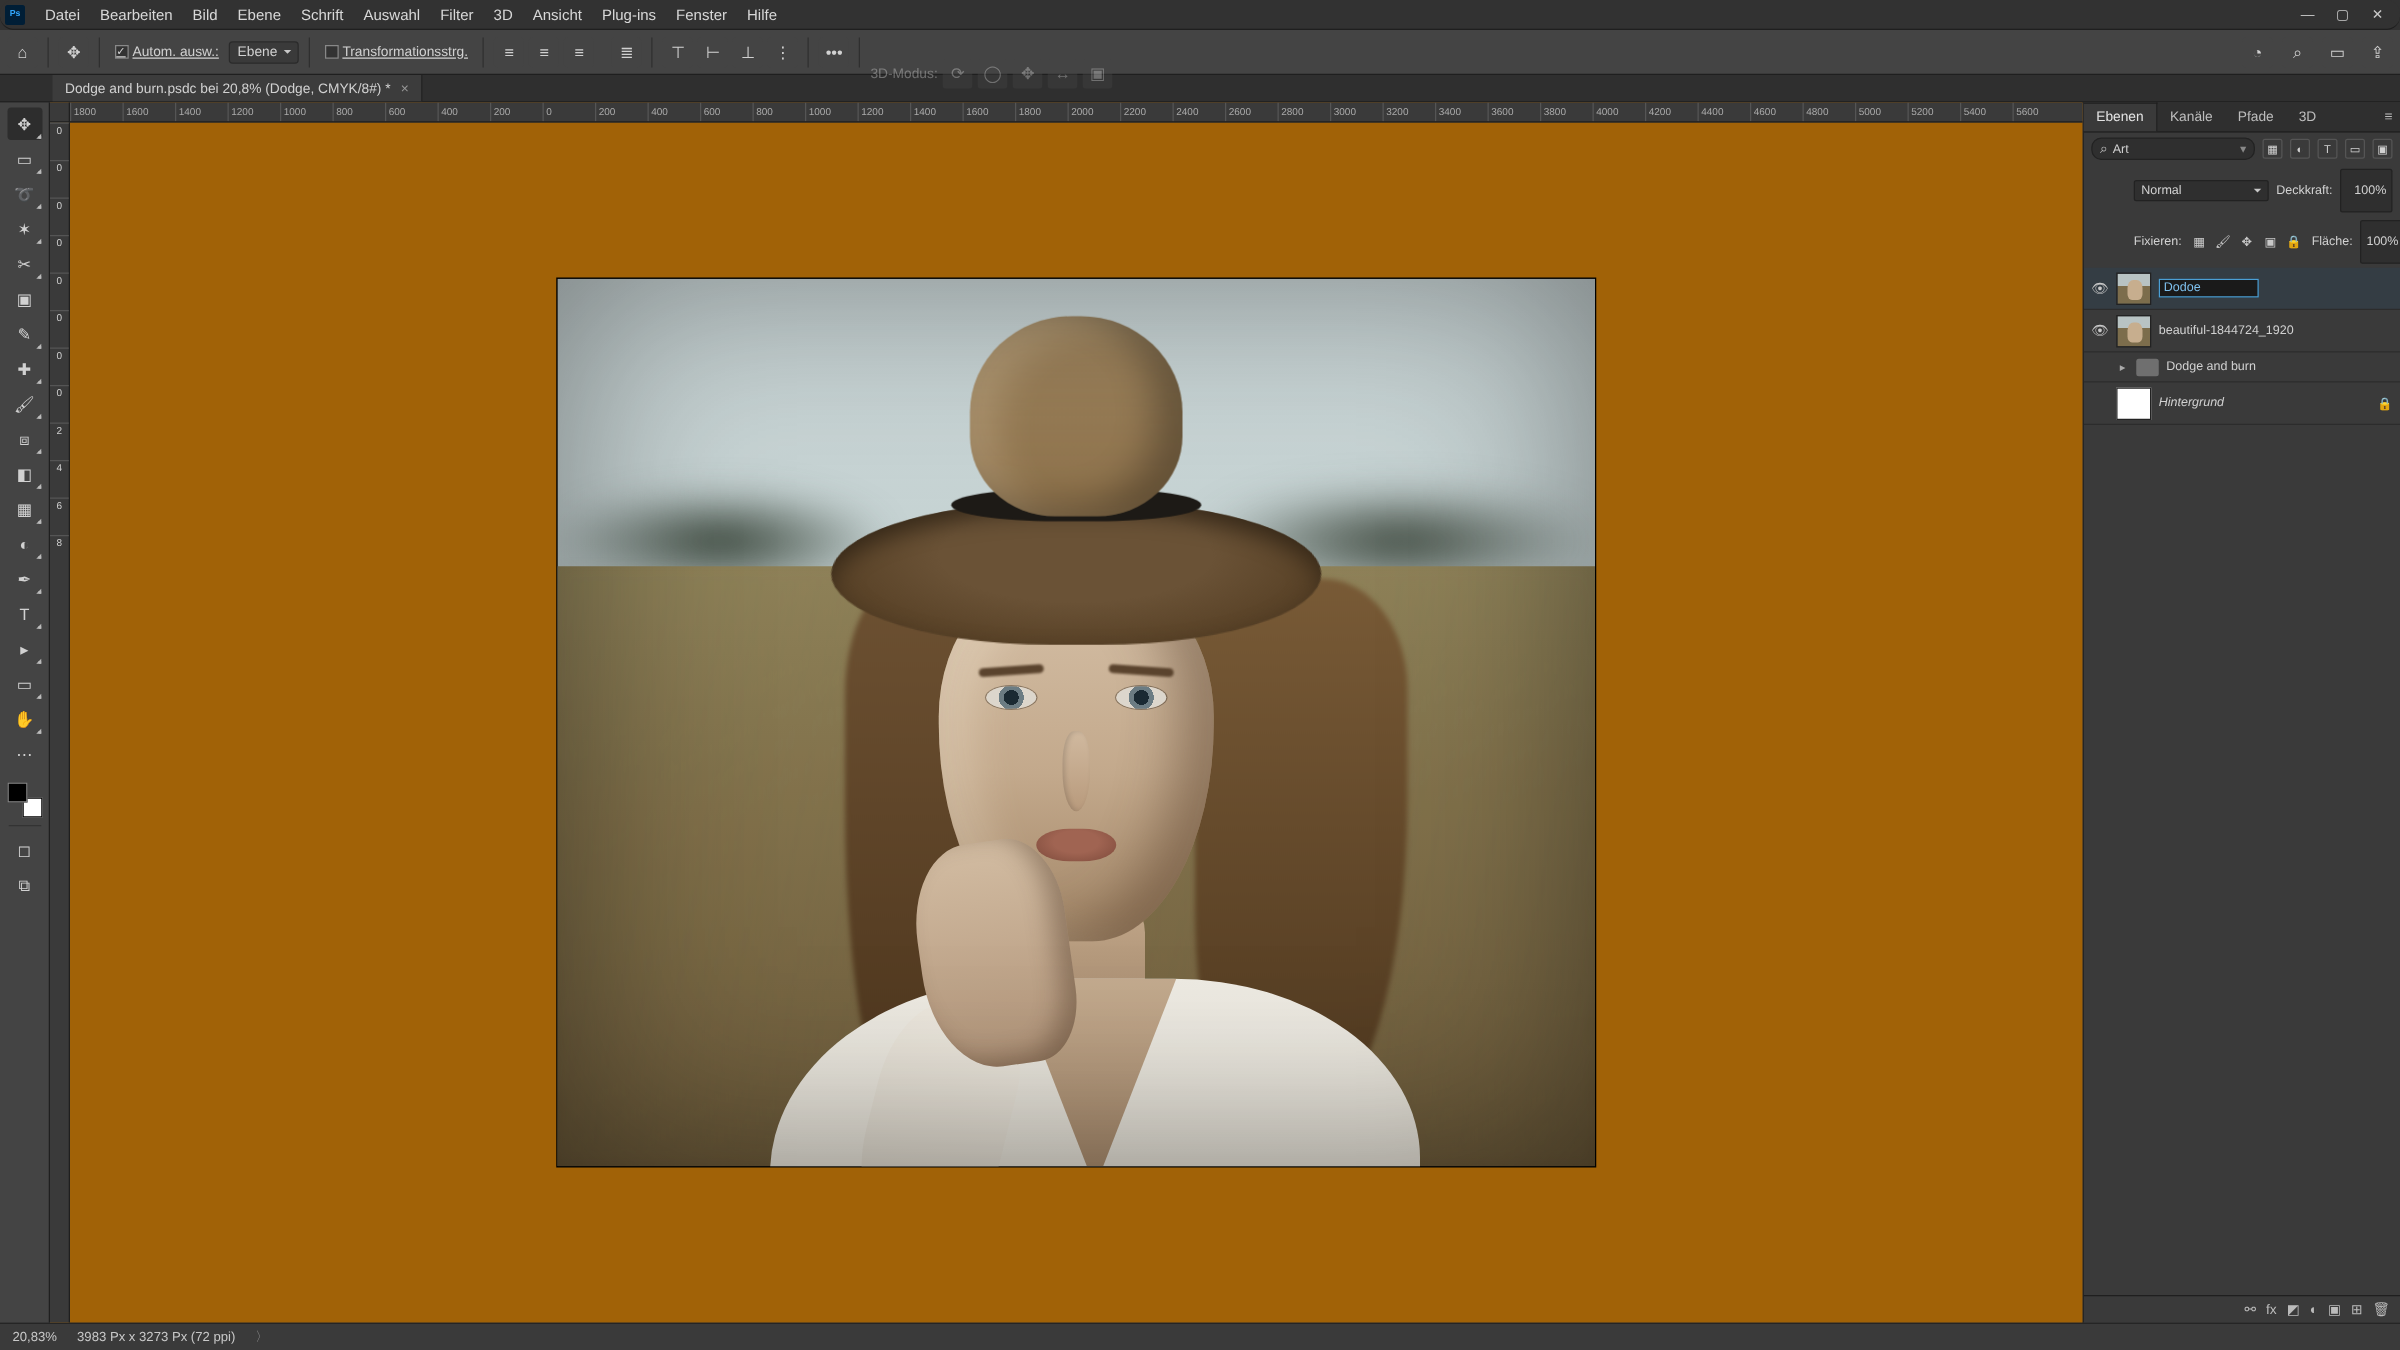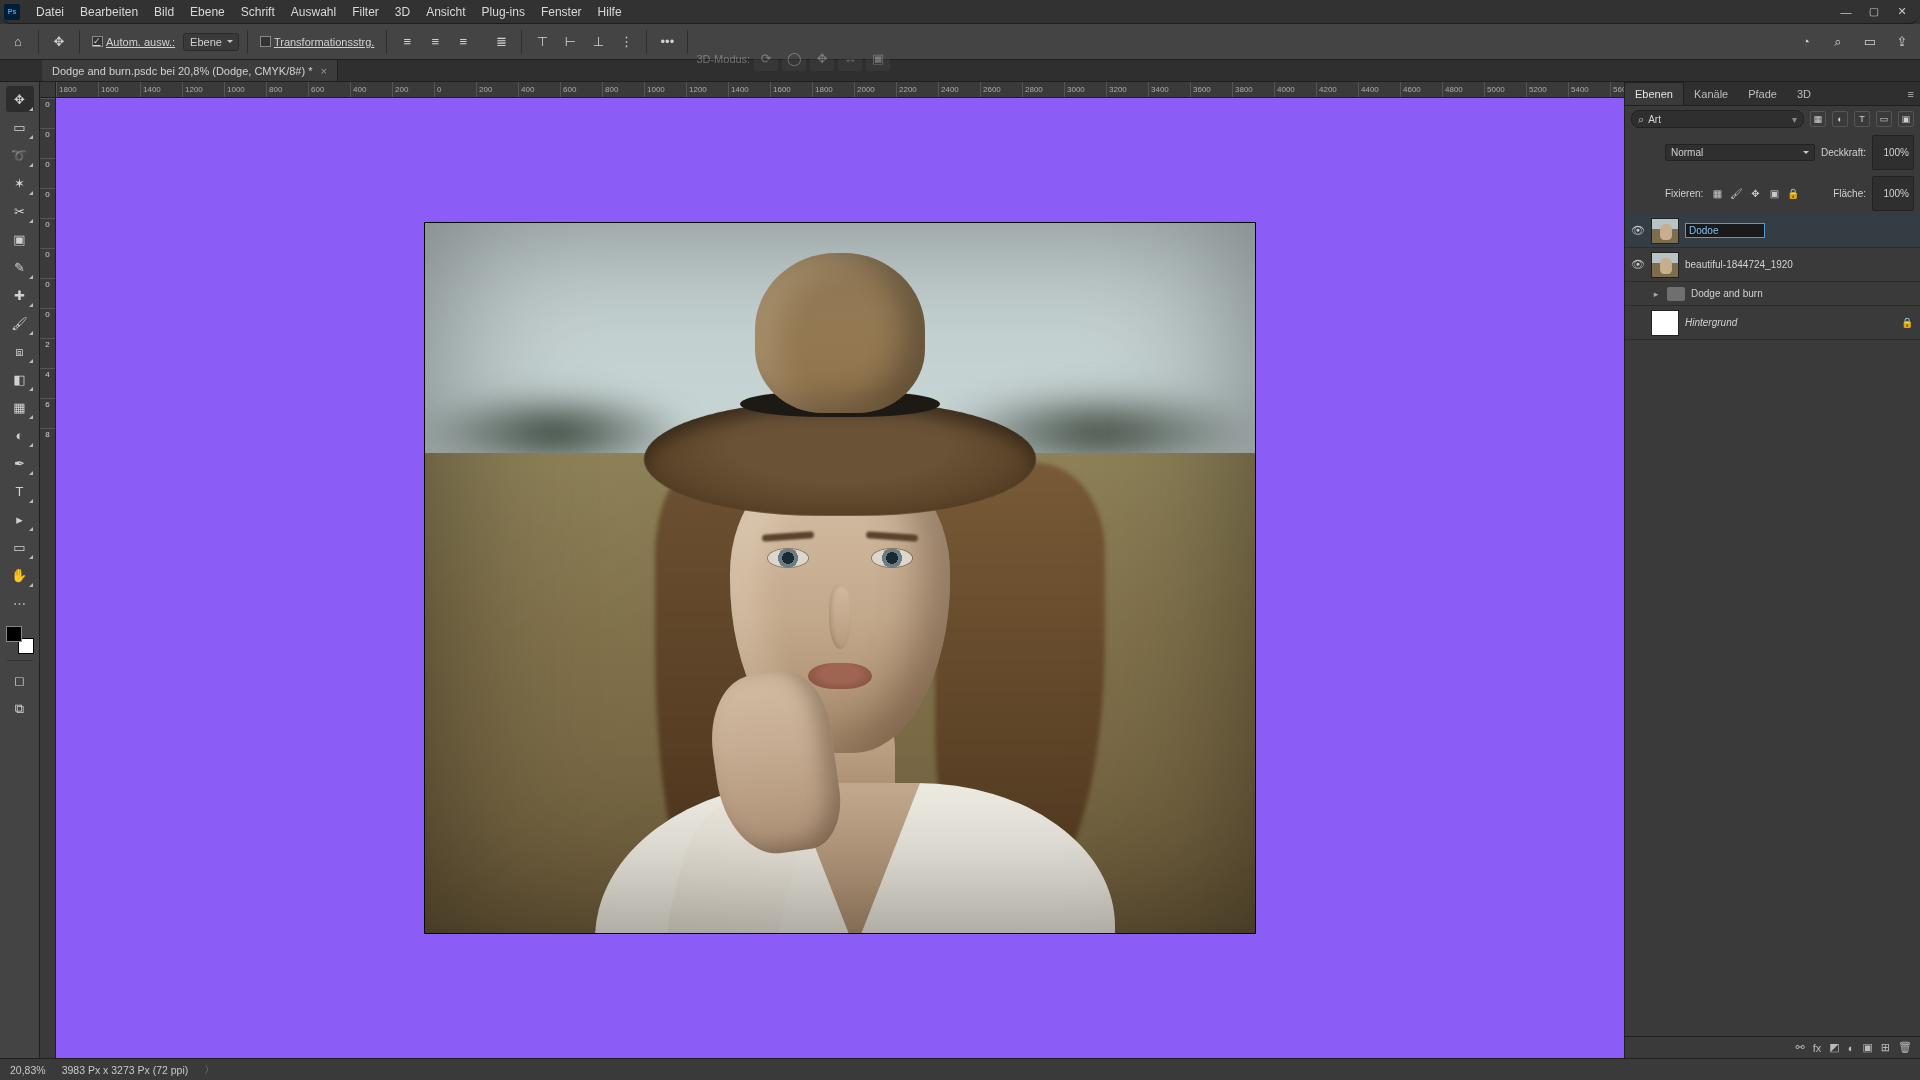--- a/index.html
+++ b/index.html
@@ -34,21 +34,21 @@
 .toolbox { width: 40px; background: #444444; border-right: 1px solid #1f1f1f; display: flex; flex-direction: column; align-items: center; padding-top: 4px; gap: 2px; }
 .tool { width: 28px; height: 26px; display: flex; align-items: center; justify-content: center; border-radius: 3px; position: relative; }
 .tool.selected { background: #2d2d2d; }
 .tool .tri { position: absolute; right: 1px; bottom: 1px; border: 2px solid transparent; border-right-color: #bbb; border-bottom-color: #bbb; width: 0; height: 0; }
 .swatches { margin-top: 8px; position: relative; width: 28px; height: 28px; }
 .swatch-b { position: absolute; right: 0; bottom: 0; width: 16px; height: 16px; background: #fff; border: 1px solid #000; }
 .swatch-f { position: absolute; left: 0; top: 0; width: 16px; height: 16px; background: #000; border: 1px solid #888; }
 .toolbox .sep { width: 26px; height: 1px; background: #333; margin: 4px 0; }
 
 
-.canvas-wrap { flex: 1; background: #8b5cf6; position: relative; }
+.canvas-wrap { flex: 1; background: #a16207; position: relative; }
 .ruler-top { position: absolute; left: 16px; right: 0; top: 0; height: 16px; background: #3a3a3a; border-bottom: 1px solid #1f1f1f; display: flex; font-size: 8px; color: #aaa; overflow: hidden; }
 .ruler-top span { flex: 0 0 42px; text-align: left; padding-left: 2px; border-left: 1px solid #555; line-height: 16px; }
 .ruler-left { position: absolute; left: 0; top: 16px; bottom: 0; width: 16px; background: #3a3a3a; border-right: 1px solid #1f1f1f; font-size: 8px; display: flex; flex-direction: column; }
 .ruler-left span { flex: 0 0 30px; writing-mode: horizontal-tb; text-align: center; border-top: 1px solid #555; line-height: 10px; padding-top: 1px; }
 .ruler-corner { position: absolute; left: 0; top: 0; width: 16px; height: 16px; background: #3a3a3a; border-right: 1px solid #1f1f1f; border-bottom: 1px solid #1f1f1f; }
 .viewport { position: absolute; left: 16px; top: 16px; right: 0; bottom: 0; display: flex; align-items: center; justify-content: center; }
 .photo { width: 830px; height: 710px; position: relative; box-shadow: 0 0 0 1px #000; overflow: hidden; }
 
 
 .sky { position: absolute; inset: 0; background: linear-gradient(#cfdbdc 0%, #c3d0d0 35%, #b9c6c5 45%, #9fada7 50%, #a19a7a 100%); }
@@ -70,21 +70,21 @@
 .hair-l { position: absolute; left: 230px; top: 240px; width: 120px; height: 460px; background: linear-gradient(#6d5132,#4a331b); border-radius: 40% 10% 30% 50% / 20% 10% 40% 60%; filter: blur(2px); }
 .hair-r { position: absolute; right: 150px; top: 240px; width: 170px; height: 440px; background: linear-gradient(#785a36,#4f381f); border-radius: 10% 40% 50% 30% / 10% 20% 60% 40%; filter: blur(2px); }
 .neck { position: absolute; left: 360px; top: 490px; width: 110px; height: 110px; background: linear-gradient(#c3a98c,#a5896c); border-radius: 30% 30% 20% 20%; }
 .shirt { position: absolute; left: 170px; top: 560px; width: 520px; height: 260px; background: linear-gradient(#efece4,#d9d4c8); border-radius: 40% 38% 0 0 / 60% 55% 0 0; }
 .vneck { position: absolute; left: 50%; top: 0; width: 130px; height: 150px; margin-left: -65px; background: linear-gradient(#c4ab8f,#a88b6d); clip-path: polygon(0 0,100% 0,55% 100%,45% 100%); }
 .hand { position: absolute; left: 290px; top: 450px; width: 120px; height: 180px; background: linear-gradient(#d2bca2,#b2957a); border-radius: 40% 35% 30% 45%; transform: rotate(-8deg); box-shadow: inset -12px -6px 20px rgba(70,48,30,.4); }
 .forearm { position: absolute; left: 250px; top: 580px; width: 110px; height: 190px; background: linear-gradient(#eee9df,#d6d0c4); border-radius: 40% 30% 20% 40%; transform: rotate(14deg); }
 .vignette-img { position: absolute; inset: 0; box-shadow: inset 0 0 160px rgba(0,0,0,.45); }
 
 
-.right-panels { width: 296px; background: #3a3a3a; border-left: 1px solid #1f1f1f; display: flex; flex-direction: column; }
+.right-panels { width: 254px; background: #3a3a3a; border-left: 1px solid #1f1f1f; display: flex; flex-direction: column; }
 .panel-tabs { height: 24px; background: #2f2f2f; display: flex; align-items: center; gap: 0; border-bottom: 1px solid #1f1f1f; }
 .ptab { padding: 0 10px; line-height: 22px; font-size: 11px; color: #bdbdbd; }
 .ptab.active { background: #3a3a3a; border-top: 1px solid #1f1f1f; border-right: 1px solid #1f1f1f; color: #e4e4e4; }
 .panel-body { flex: 1; display: flex; flex-direction: column; }
 .search-row { display: flex; align-items: center; padding: 4px 6px; gap: 6px; }
 .search-row .combo { flex: 1; background: #2f2f2f; border: 1px solid #222; border-radius: 8px; height: 18px; display: flex; align-items: center; padding: 0 6px; gap: 4px; font-size: 10px; }
 .search-row .combo::before { content: "⌕"; color: #bbb; font-size: 11px; }
 .search-row .filterbtn { width: 16px; height: 16px; border: 1px solid #555; border-radius: 2px; display: flex; align-items: center; justify-content: center; font-size: 9px; }
 .mode-row, .lock-row { display: flex; align-items: center; padding: 3px 6px; gap: 6px; font-size: 10px; margin-left: 34px; }
 .mode-row .sel { flex: 1; background: #2f2f2f; border: 1px solid #222; padding: 2px 5px; border-radius: 2px; position: relative; }

